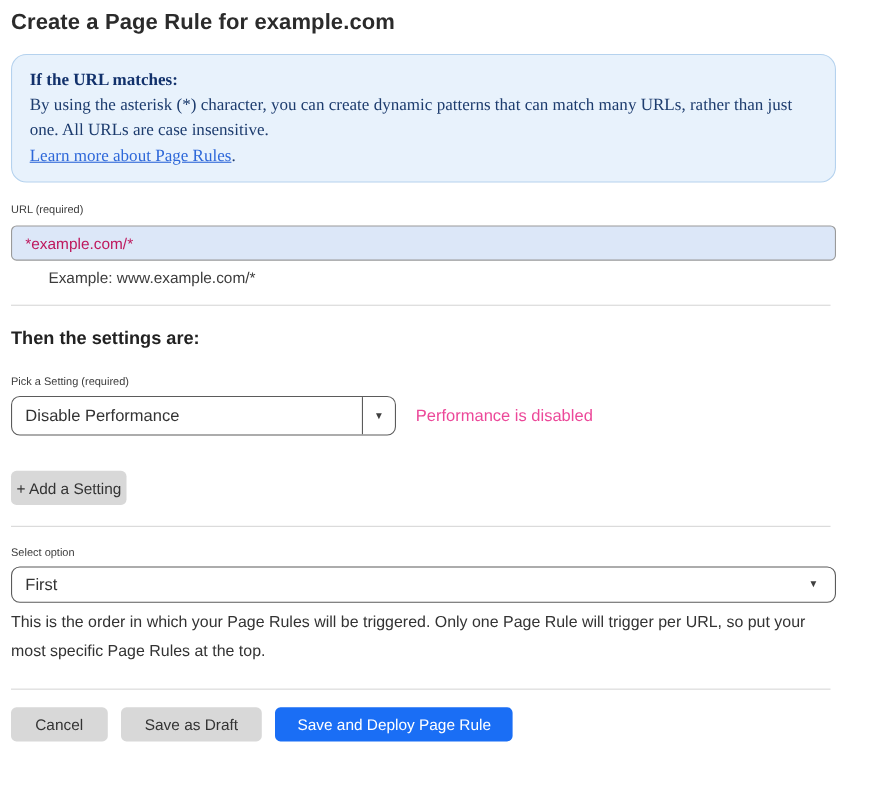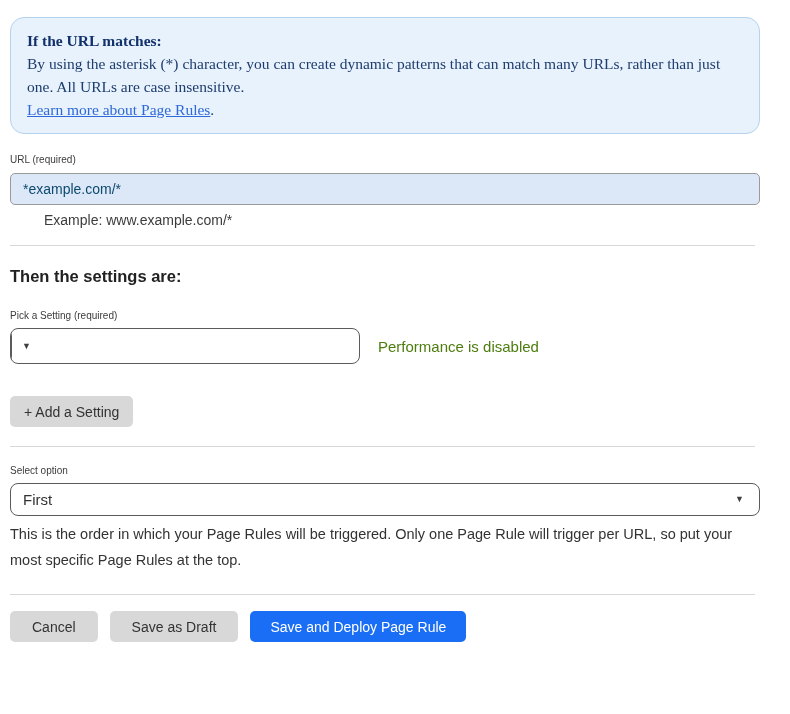--- a/index.html
+++ b/index.html
@@ -42,21 +42,21 @@
   .url-input {
     display: block;
     width: 750px; height: 32px;
     margin-top: 8px;
     background: #dce7f8;
     border: 1px solid #9a9a9a;
     border-radius: 5px;
     padding: 0 12px;
     font-family: "Liberation Sans", sans-serif;
     font-size: 14px;
-    color: #0c4a6e;
+    color: #be185d;
   }
   .hint {
     margin-top: 7px;
     font-size: 14px;
     color: #3c3c3c;
     margin-left: 34px;
   }
 
   .divider {
     border: none;
@@ -99,37 +99,37 @@
   }
   .caret {
     font-size: 9px;
     color: #3f3f3f;
     line-height: 1;
   }
 
   .setting-status {
     margin-left: 18px;
     font-size: 15px;
-    color: #4d7c0f;
+    color: #ec4899;
   }
 
   .btn {
     display: inline-flex; align-items: center; justify-content: center;
     height: 31px;
     border: none;
     border-radius: 5px;
     font-family: "Liberation Sans", sans-serif;
     font-size: 14px;
     cursor: pointer;
     white-space: nowrap;
   }
   .btn-gray { background: #d8d8d8; color: #333333; }
   .btn-primary { background: #1a6ef5; color: #ffffff; }
 
-  .add-setting-btn { margin-top: 32px; padding: 0 14px; }
+  .add-setting-btn { margin-top: 32px; padding: 0 5px; }
 
   .order-select { margin-top: 7px; height: 33px; width: 750px; border-radius: 8px; gap: 20px; }
   .order-select .select-value { padding-left: 12px; }
   .order-select .caret-wrap {
     display: flex; align-items: center;
     padding-right: 15px;
   }
 
   .order-help {
     margin-top: 5px;
@@ -147,39 +147,41 @@
   }
   .btn-cancel { padding: 0 22px; }
   .btn-draft { padding: 0 22px; }
   .btn-deploy { padding: 0 20px; }
 </style>
 </head>
 <body>
 
 <div class="container">
 
+  <h1 class="page-title">Create a Page Rule for example.com</h1>
 
   <div class="info-box">
     <div class="info-heading">If the URL matches:</div>
     <div class="info-body">By using the asterisk (*) character, you can create dynamic patterns that can match many URLs, rather than just one. All URLs are case insensitive.</div>
     <div><a class="info-link">Learn more about Page Rules</a><span class="info-link-suffix">.</span></div>
   </div>
 
   <label class="field-label">URL (required)</label>
   <input class="url-input" type="text" value="*example.com/*" style="">
   <div class="hint">Example: www.example.com/*</div>
 
   <hr class="divider">
 
   <h2 class="section-heading">Then the settings are:</h2>
 
   <label class="field-label" style="margin-top:24px;">Pick a Setting (required)</label>
 
   <div class="setting-row">
     <div class="select-box setting">
+      <span class="select-value">Disable Performance</span>
       <span class="select-arrow-section">
         <span class="caret">▼</span>
       </span>
     </div>
     <span class="setting-status">Performance is disabled</span>
   </div>
 
   <button class="btn btn-gray add-setting-btn">+ Add a Setting</button>
 
   <hr class="divider" style="margin-top:19px;">

